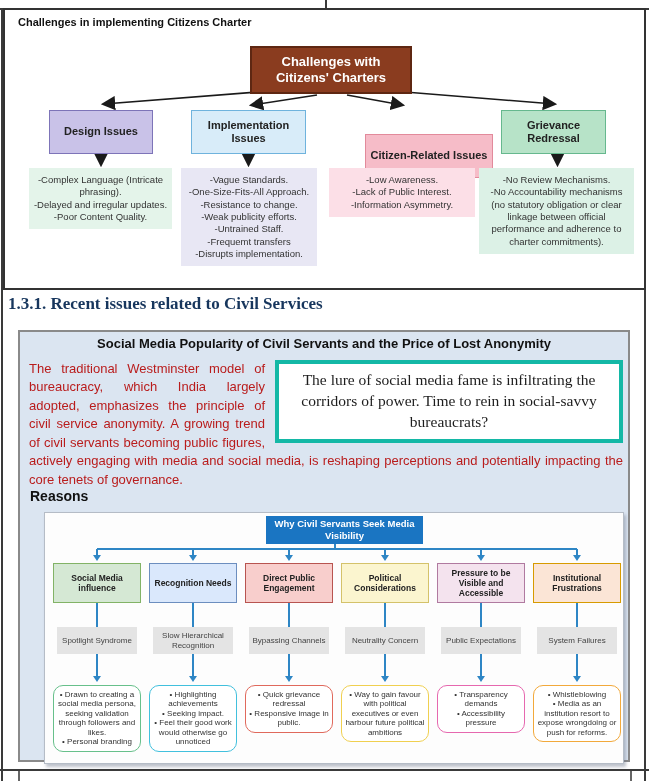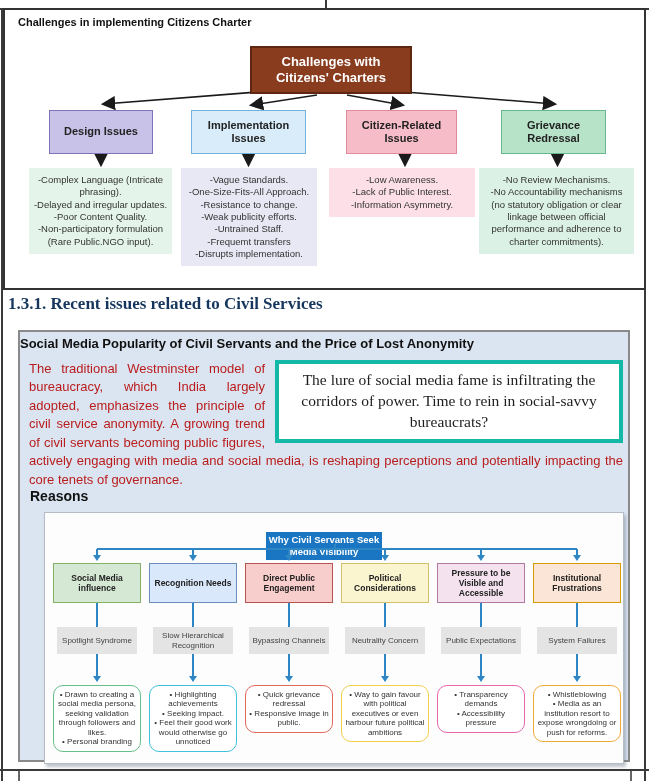--- a/index.html
+++ b/index.html
@@ -28,34 +28,34 @@
           font-size:11px;font-weight:bold;color:#222;line-height:1.2;padding:2px;}
   .c1-list{position:absolute;top:158px;box-sizing:border-box;padding:6px 4px;text-align:center;
            font-size:9.5px;line-height:1.3;color:#333;}
 
   
   .section-heading{position:absolute;left:8px;top:294px;margin:0;width:630px;
                    font-family:"Liberation Serif",serif;font-size:17px;font-weight:bold;color:#17365d;}
 
   
   .box2{position:absolute;left:18px;top:330px;width:612px;height:432px;background:#dbe5f1;border:2px solid #8a8a8a;box-sizing:border-box;}
-  .box2-header{margin-top:4px;text-align:left;font-size:13px;font-weight:bold;color:#111;}
+  .box2-header{margin-top:4px;text-align:center;font-size:13px;font-weight:bold;color:#111;}
   .body-wrap{position:absolute;left:9px;top:26px;width:594px;}
   .quote{float:right;width:348px;margin:2px 0 6px 10px;border:4px solid #14b8a6;background:#fff;
          padding:6px 8px;font-family:"Liberation Serif",serif;font-size:15.5px;color:#1d1d1d;
          text-align:center;line-height:1.35;box-sizing:border-box;}
   .body-text{margin:0;padding-top:2px;font-size:13px;line-height:1.42;text-align:justify;color:#b91c1c;}
   .reasons-label{position:absolute;left:10px;top:156px;font-size:14px;font-weight:bold;color:#111;}
 
   
   .panel{position:absolute;left:24px;top:180px;width:578px;height:250px;background:#fdfdfd;
          border:1px solid #b5bcc6;box-shadow:2px 3px 3px rgba(110,120,140,.45);}
-  .c2-root{position:absolute;left:221px;top:3px;width:116px;min-height:28px;
+  .c2-root{position:absolute;left:221px;top:3px;width:157px;min-height:28px;
            color:#fff;font-size:9.5px;font-weight:bold;text-align:center;line-height:1.25;
-           display:flex;align-items:center;justify-content:center;padding:2px;box-sizing:border-box;margin-top:16px;}
+           display:flex;align-items:center;justify-content:center;padding:2px;box-sizing:border-box;}
   .c2-line{position:absolute;}
   .c2-tri{position:absolute;width:0;height:0;border-left:4px solid transparent;border-right:4px solid transparent;}
   .c2-hdr{position:absolute;top:50px;width:88px;height:40px;border:1.5px solid #888;box-sizing:border-box;
           display:flex;align-items:center;justify-content:center;text-align:center;
           font-size:8.5px;font-weight:bold;color:#222;line-height:1.2;padding:1px;background:#fff;}
   .c2-gray{position:absolute;top:114px;width:80px;height:27px;background:#e4e4e4;
            display:flex;align-items:center;justify-content:center;text-align:center;
            font-size:8px;color:#444;line-height:1.2;}
   .c2-bullets{position:absolute;top:172px;width:88px;box-sizing:border-box;background:#fff;
               border:1.5px solid #888;border-radius:10px;padding:4px 3px;text-align:center;
@@ -92,33 +92,32 @@
           <line x1="552.5" y1="145" x2="552.5" y2="154" marker-end="url(#arrB)"></line>
         </g>
       </svg>
       <div class="c1-root" style="background: rgb(138, 60, 31);">Challenges with Citizens' Charters</div>
       <div id="c1-cols">
           <div class="c1-hdr" style="left: 44px; width: 104px; background: rgb(201, 194, 232); border-color: rgb(125, 116, 184);">Design Issues</div>
           <div class="c1-list" style="left: 24px; width: 143px; background: rgb(228, 244, 234);">
             <div class="">-Complex Language (Intricate phrasing).</div>
             <div class="">-Delayed and irregular updates.</div>
             <div class="">-Poor Content Quality.</div>
-            <div class="">-Non-participatory formulation (Rare Public.NGO input).</div>
           </div>
           <div class="c1-hdr" style="left: 186px; width: 115px; background: rgb(216, 236, 249); border-color: rgb(111, 179, 221);">Implementation Issues</div>
           <div class="c1-list" style="left: 176px; width: 136px; background: rgb(232, 231, 244);">
             <div class="">-Vague Standards.</div>
             <div class="">-One-Size-Fits-All Approach.</div>
             <div class="">-Resistance to change.</div>
             <div class="">-Weak publicity efforts.</div>
             <div class="">-Untrained Staff.</div>
             <div class="">-Frequemt transfers</div>
             <div class="">-Disrupts implementation.</div>
           </div>
-          <div class="c1-hdr" style="left: 341px; width: 111px; background: rgb(246, 188, 200); border-color: rgb(226, 138, 155);">Citizen-Related Issues</div>
+          <div class="c1-hdr" style="left: 360px; width: 128px; background: rgb(246, 188, 200); border-color: rgb(226, 138, 155); margin-top: 24px;">Citizen-Related Issues</div>
           <div class="c1-list" style="left: 324px; width: 146px; background: rgb(252, 223, 231);">
             <div class="">-Low Awareness.</div>
             <div class="">-Lack of Public Interest.</div>
             <div class="">-Information Asymmetry.</div>
           </div>
           <div class="c1-hdr" style="left: 496px; width: 105px; background: rgb(183, 227, 200); border-color: rgb(102, 184, 142);">Grievance Redressal</div>
           <div class="c1-list" style="left: 474px; width: 155px; background: rgb(220, 241, 230);">
             <div class="">-No Review Mechanisms.</div>
             <div class="">-No Accountability mechanisms</div>
             <div class="">(no statutory obligation or clear linkage between official performance and adherence to charter commitments).</div>

